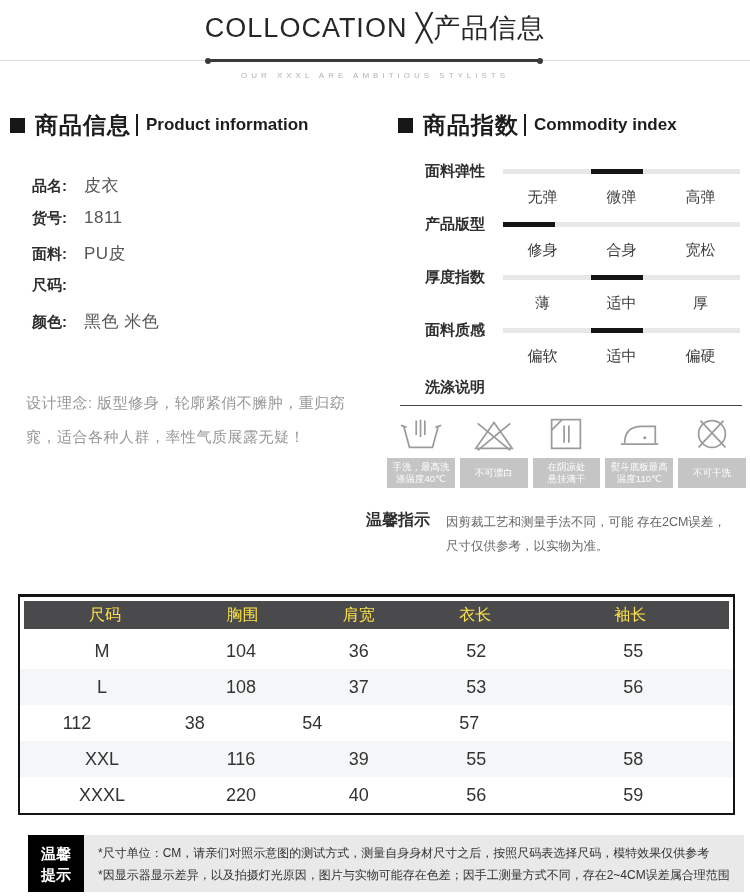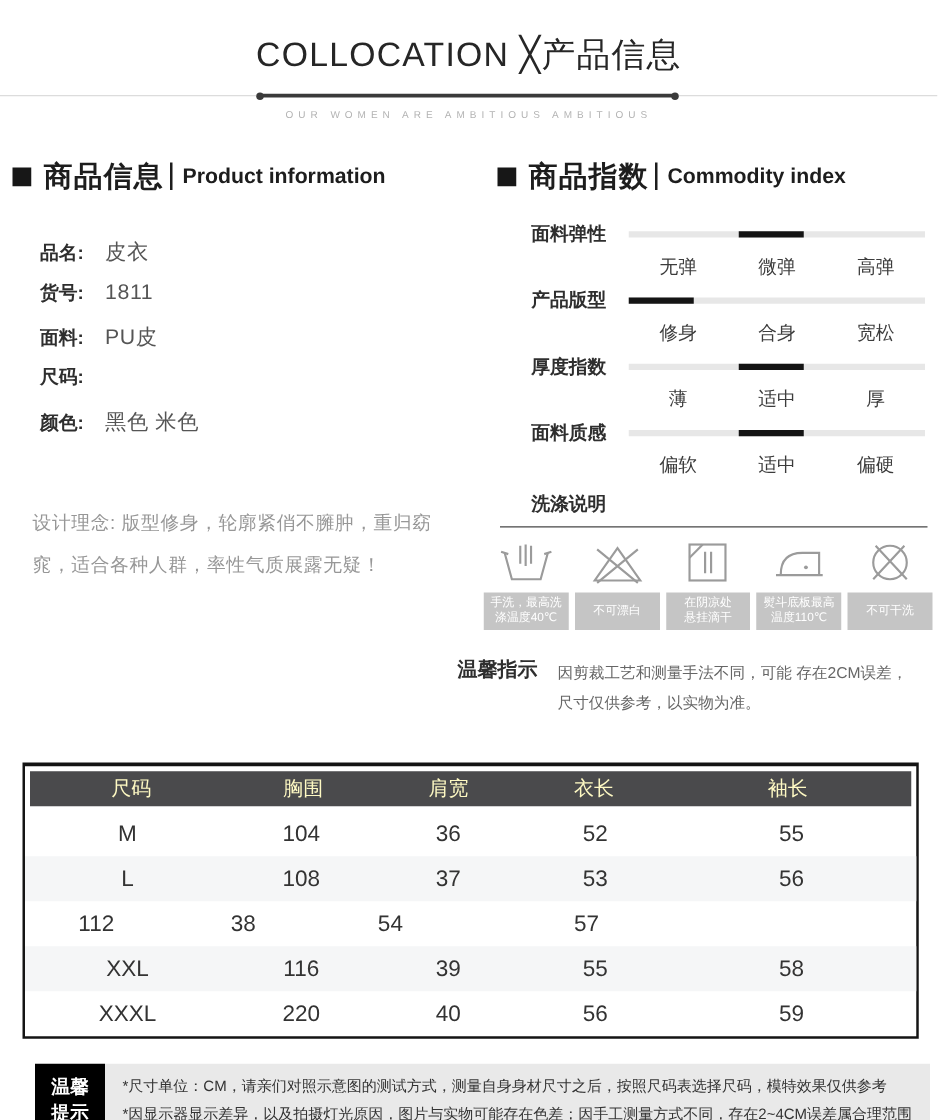--- a/index.html
+++ b/index.html
@@ -1,20 +1,20 @@
 <!DOCTYPE html>
 <html><head>
 <meta charset="utf-8">
 <style>
   * { box-sizing: border-box; margin: 0; padding: 0; }
   body { background: #fff; font-family: "Liberation Sans", "DejaVu Sans", sans-serif; }
   .page { position: relative; width: 750px; height: 896px; background: #fff; overflow: hidden; }
 
   
-  .hdr { padding-top: 26px; }
+  .hdr { padding-top: 10px; }
   .hdr-title { text-align: center; font-size: 27px; font-weight: 300; letter-spacing: 1px; color: #262626; }
   .rule-wrap { position: relative; height: 7px; margin-top: 11px; }
   .rule-light { position: absolute; left: 0; right: 0; top: 3px; border-top: 1px solid #dcdcdc; }
   .rule-dark { position: absolute; left: 209px; width: 330px; top: 2px; height: 3px; background: #3a3a3a; }
   .rule-dark::before, .rule-dark::after { content: ""; position: absolute; width: 6px; height: 6px; border-radius: 50%; background: #3a3a3a; top: -1.5px; }
   .rule-dark::before { left: -4px; }
   .rule-dark::after { right: -4px; }
   .hdr-sub { margin-top: 7px; text-align: center; font-size: 8px; letter-spacing: 4px; color: #b3b3b3; }
 
   
@@ -57,21 +57,21 @@
 
   
   .tip-row { display: flex; margin: 22px 0 0 -16px; }
   .tip-label { font-size: 16px; font-weight: bold; color: #2e2e2e; flex: 0 0 auto; }
   .tip-text { margin-left: 16px; width: 292px; font-size: 12.5px; color: #666; line-height: 24px; }
 
   
   .size-section { margin: 36px 15px 0 18px; }
   .size-table { border: 2px solid #141414; border-top-width: 3px; background: #fff; }
   .st-header { background: #4a4a4c; margin: 4px; height: 28px; display: flex; align-items: center; }
-  .st-header span { color: #fef9c3; font-size: 16px; text-align: center; }
+  .st-header span { color: #fde047; font-size: 16px; text-align: center; }
   .st-row { height: 36px; display: flex; align-items: center; }
   .st-row span { font-size: 18px; color: #333; text-align: center; }
   .st-row.alt { background: #f5f6f7; }
   .c0 { width: 23%; } .c1 { width: 16%; } .c2 { width: 17%; } .c3 { width: 16%; } .c4 { width: 28%; }
 
   
   .footer { display: flex; margin: 20px 15px 0 28px; }
   .f-badge { width: 56px; flex: 0 0 auto; background: #000000; color: #fff; font-weight: bold; font-size: 15px; line-height: 21px; text-align: center; display: flex; align-items: center; justify-content: center; white-space: pre-line; }
   .f-panel { flex: 1; background: #e9e9e9; padding: 7px 14px 6px; }
   .f-note { font-size: 12px; color: #333; line-height: 22px; white-space: nowrap; }
@@ -81,21 +81,21 @@
 <body>
 
 <div class="page">
 
   <div class="hdr">
     <div class="hdr-title">COLLOCATION ╳产品信息</div>
     <div class="rule-wrap">
       <div class="rule-light"></div>
       <div class="rule-dark"></div>
     </div>
-    <div class="hdr-sub">OUR WOMEN ARE AMBITIOUS AMBITIOUS</div>
+    <div class="hdr-sub">OUR XXXL ARE AMBITIOUS STYLISTS</div>
   </div>
 
   <div class="cols">
 
     <div class="col-left">
       <div class="section-head">
         <span class="sq"></span>
         <span class="sh-zh">商品信息</span>
         <span class="sh-div"></span>
         <span class="sh-en">Product information</span>

